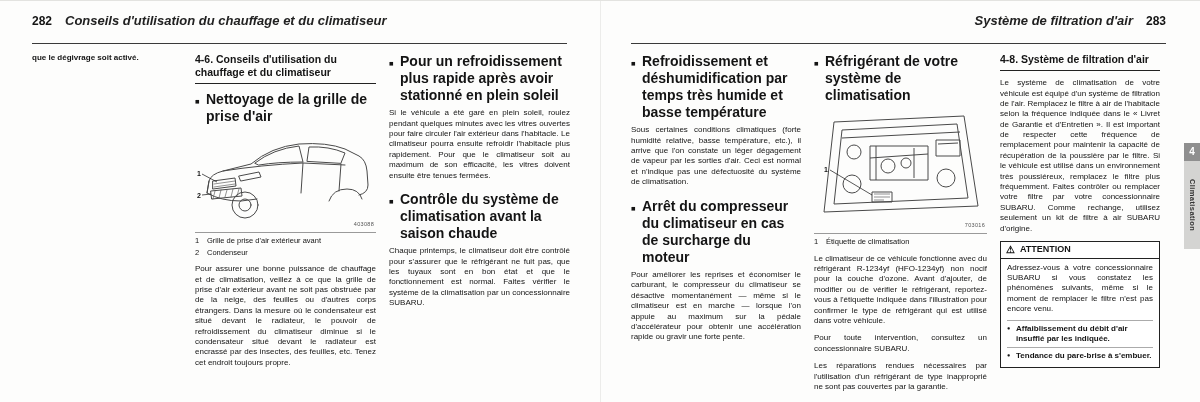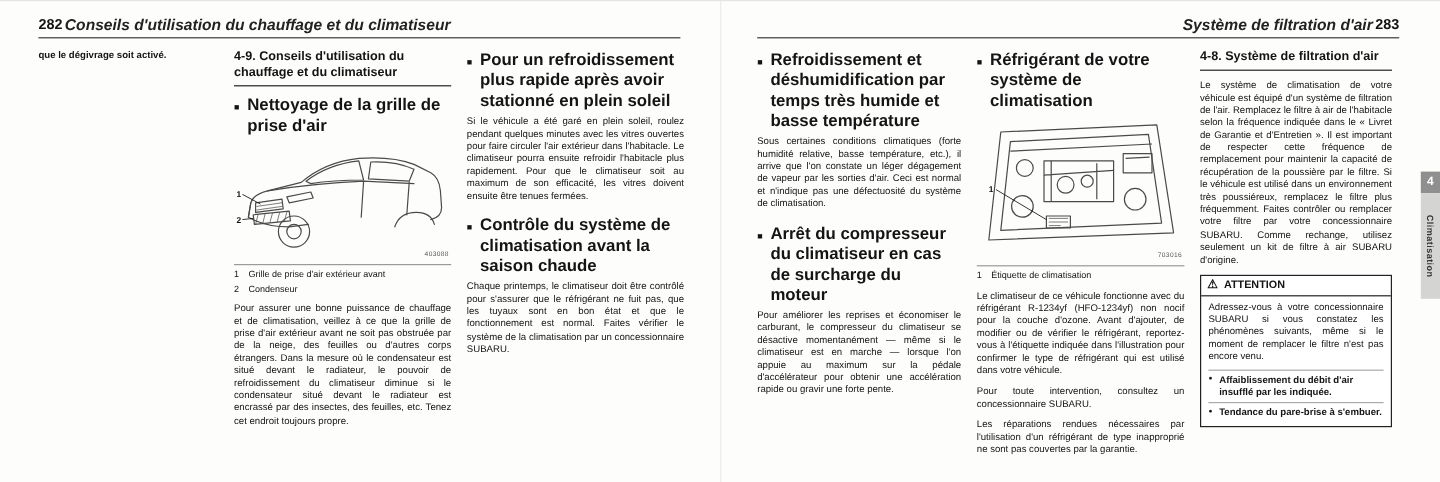--- a/index.html
+++ b/index.html
@@ -8,22 +8,22 @@
     background:#f4f4f2;
     font-family:"Liberation Sans",sans-serif;color:#141414;
     -webkit-font-smoothing:antialiased;
   }
   .spread{position:relative;width:1200px;height:402px;display:flex;background:#fdfdfc;
     border-top:1px solid #e3e3e0;border-bottom:1px solid #e3e3e0;}
   .gutter{position:absolute;left:600px;top:0;width:1px;height:100%;background:#ececea;}
   .page{width:600px;height:400px;padding:12px 24px 8px 32px;position:relative;overflow:hidden;}
   .page-right{padding:12px 34px 8px 40px;}
 
-  .page-header{display:flex;align-items:flex-start;gap:2px;border-bottom:1px solid #3a3a3a;
-    padding-bottom:3px;margin-bottom:9px;}
+  .page-header{display:flex;align-items:center;gap:13px;border-bottom:1px solid #3a3a3a;
+    padding-bottom:15px;margin-bottom:9px;}
   .page-header.right{justify-content:flex-end;}
   .page-num{font-size:12px;font-weight:bold;}
   .page-title{font-size:13px;font-weight:bold;font-style:italic;color:#222;}
 
   .cols{display:flex;}
   .col{font-size:8px;line-height:1.3;text-align:justify;}
   .col + .col{margin-left:13px;}
   .col-a{width:150px;flex:none;}
   .col-b,.col-c{width:181px;flex:none;}
   .col-d{width:170px;flex:none;}
@@ -74,21 +74,21 @@
       <span class="page-num">282</span>
       <span class="page-title">Conseils d'utilisation du chauffage et du climatiseur</span>
     </div>
     <div class="cols">
 
       <div class="col col-a">
         <p class="carryover">que le dégivrage soit activé.</p>
       </div>
 
       <div class="col col-b">
-        <h1 class="section-title">4-9. Conseils d'utilisation du chauffage et du climatiseur</h1>
+        <h1 class="section-title">4-6. Conseils d'utilisation du chauffage et du climatiseur</h1>
         <h2 class="sub">Nettoyage de la grille de prise d'air</h2>
 
         <figure class="fig">
           <svg viewBox="0 0 178 100" width="178" height="100">
             <g fill="none" stroke="#4a4a4a" stroke-width="1" stroke-linejoin="round" stroke-linecap="round">
               <path d="M12 64 L14 52 Q16 45 28 42 L56 35 Q76 18 104 15 Q132 13 150 20 L164 27 Q171 31 172 42 L173 56 Q173 64 164 66"></path>
               <path d="M60 34 Q78 20 104 17 L108 33 Q82 33 64 36 Z"></path>
               <path d="M112 32 L114 18 Q134 17 150 24 L146 34 Z"></path>
               <path d="M28 42 Q66 36 108 34 L150 36"></path>
               <path d="M108 34 L106 64 M146 35 L144 62"></path>

